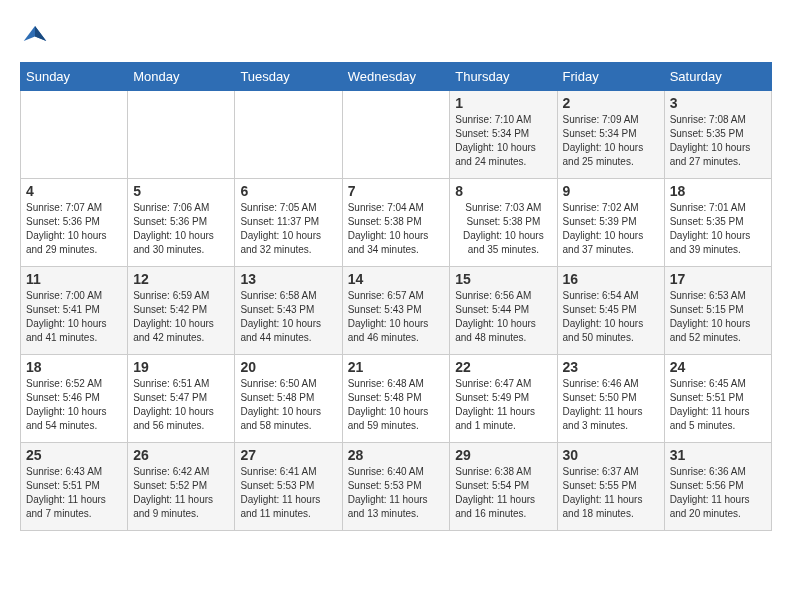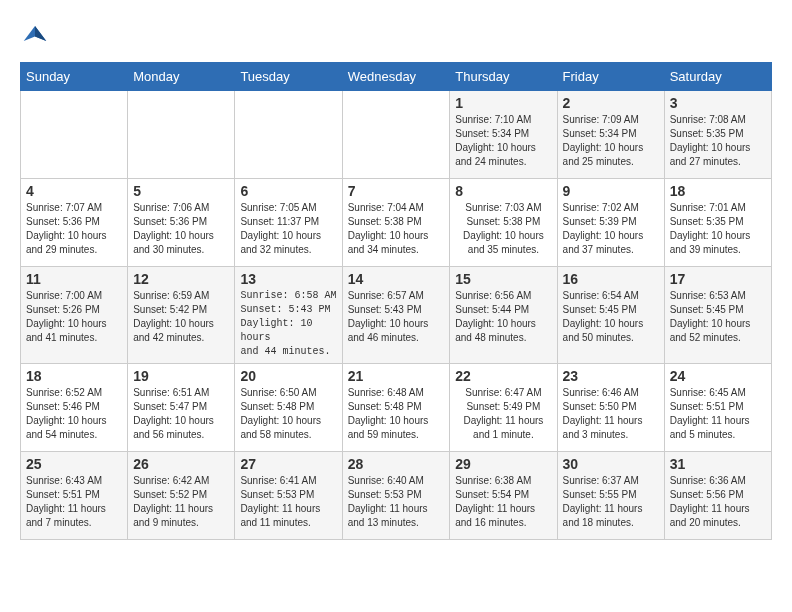--- a/index.html
+++ b/index.html
@@ -200,34 +200,34 @@
           <div class="day-info" style="white-space: pre-line;">Sunrise: 7:01 AM
 Sunset: 5:35 PM
 Daylight: 10 hours
 and 39 minutes.</div>
         </td>
       </tr>
       <tr>
         <td>
           <span class="day-number">11</span>
           <div class="day-info" style="white-space: pre-line;">Sunrise: 7:00 AM
-Sunset: 5:26 PM
+Sunset: 5:41 PM
 Daylight: 10 hours
 and 41 minutes.</div>
         </td>
         <td>
           <span class="day-number">12</span>
           <div class="day-info" style="white-space: pre-line;">Sunrise: 6:59 AM
 Sunset: 5:42 PM
 Daylight: 10 hours
 and 42 minutes.</div>
         </td>
         <td>
           <span class="day-number">13</span>
-          <div class="day-info" style="white-space: pre-line; font-family: Liberation Mono, monospace;">Sunrise: 6:58 AM
+          <div class="day-info" style="white-space: pre-line;">Sunrise: 6:58 AM
 Sunset: 5:43 PM
 Daylight: 10 hours
 and 44 minutes.</div>
         </td>
         <td>
           <span class="day-number">14</span>
           <div class="day-info" style="white-space: pre-line;">Sunrise: 6:57 AM
 Sunset: 5:43 PM
 Daylight: 10 hours
 and 46 minutes.</div>
@@ -242,21 +242,21 @@
         <td>
           <span class="day-number">16</span>
           <div class="day-info" style="white-space: pre-line;">Sunrise: 6:54 AM
 Sunset: 5:45 PM
 Daylight: 10 hours
 and 50 minutes.</div>
         </td>
         <td>
           <span class="day-number">17</span>
           <div class="day-info" style="white-space: pre-line;">Sunrise: 6:53 AM
-Sunset: 5:45 PM
+Sunset: 5:15 PM
 Daylight: 10 hours
 and 52 minutes.</div>
         </td>
       </tr>
       <tr>
         <td>
           <span class="day-number">18</span>
           <div class="day-info" style="white-space: pre-line;">Sunrise: 6:52 AM
 Sunset: 5:46 PM
 Daylight: 10 hours
@@ -278,21 +278,21 @@
         </td>
         <td>
           <span class="day-number">21</span>
           <div class="day-info" style="white-space: pre-line;">Sunrise: 6:48 AM
 Sunset: 5:48 PM
 Daylight: 10 hours
 and 59 minutes.</div>
         </td>
         <td>
           <span class="day-number">22</span>
-          <div class="day-info" style="white-space: pre-line; text-align: center;">Sunrise: 6:47 AM
+          <div class="day-info" style="white-space: pre-line;">Sunrise: 6:47 AM
 Sunset: 5:49 PM
 Daylight: 11 hours
 and 1 minute.</div>
         </td>
         <td>
           <span class="day-number">23</span>
           <div class="day-info" style="white-space: pre-line;">Sunrise: 6:46 AM
 Sunset: 5:50 PM
 Daylight: 11 hours
 and 3 minutes.</div>

